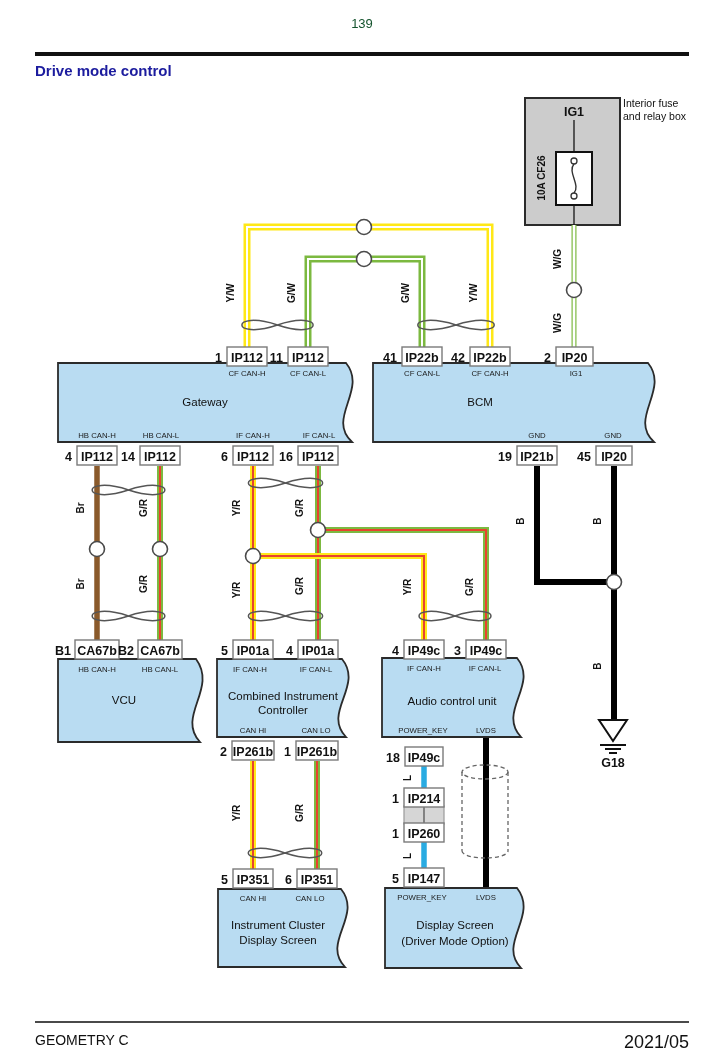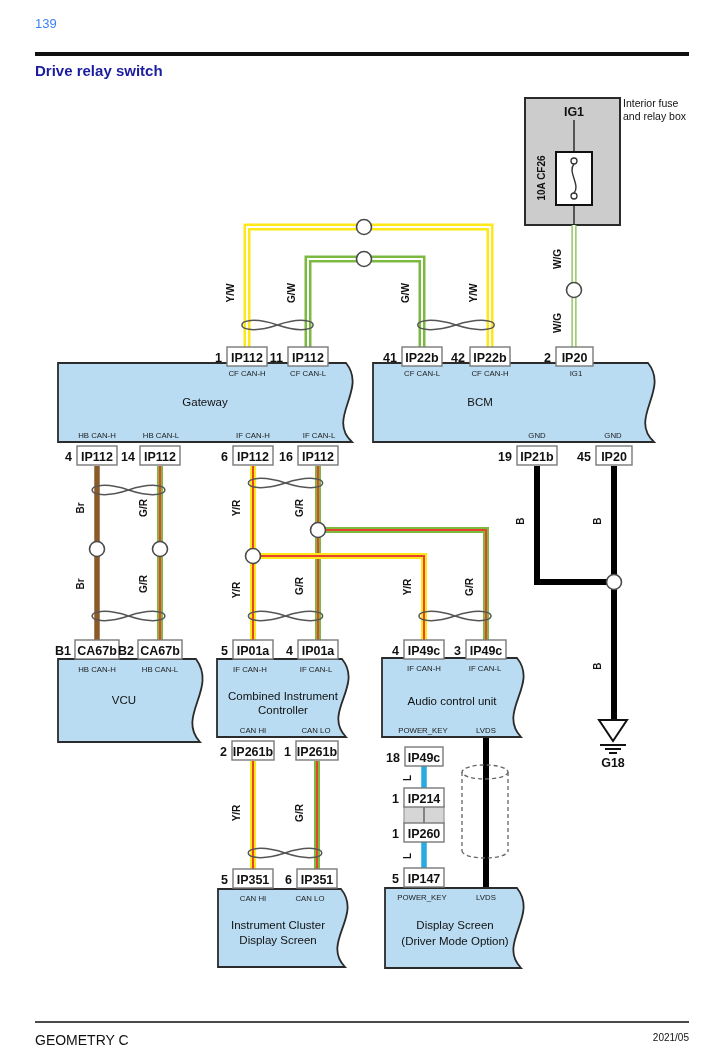--- a/index.html
+++ b/index.html
@@ -1,42 +1,42 @@
 <!DOCTYPE html>
 <html><head>
 <meta charset="utf-8">
 <style>
   html,body{margin:0;padding:0;background:#ffffff;}
   body{width:724px;height:1059px;position:relative;font-family:"Liberation Sans",sans-serif;overflow:hidden;}
-  .hdr-page{position:absolute;top:16px;left:35px;width:654px;text-align:left;font-size:13px;color:#3b82f6;}
+  .hdr-page{position:absolute;top:16px;left:35px;width:654px;text-align:center;font-size:13px;color:#14532d;}
   .hdr-rule{position:absolute;top:52px;left:35px;width:654px;height:4px;background:#111;}
   .hdr-title{position:absolute;top:62px;left:35px;font-size:15px;font-weight:bold;color:#1c1c9e;}
   .ftr-rule{position:absolute;top:1021px;left:35px;width:654px;height:2px;background:#4a4a4a;}
   .ftr-left{position:absolute;top:1032px;left:35px;font-size:14px;color:#111;}
-  .ftr-right{position:absolute;top:1032px;left:35px;width:654px;text-align:right;font-size:10px;color:#111;}
+  .ftr-right{position:absolute;top:1032px;left:35px;width:654px;text-align:right;font-size:18px;color:#111;}
   svg{position:absolute;top:0;left:0;}
   svg text{font-family:"Liberation Sans",sans-serif;fill:#111;}
   .pconn{font-size:12.5px;font-weight:bold;text-anchor:middle;}
   .pnum{font-size:12.5px;font-weight:bold;text-anchor:end;}
   .pbox{fill:#ffffff;stroke:#7a7a7a;stroke-width:1.4;}
   .blk{fill:#b9dcf2;stroke:#2b2b2b;stroke-width:1.8;}
   .bname{font-size:11.5px;text-anchor:middle;}
   .small{font-size:7.8px;text-anchor:middle;fill:#1a1a1a;}
   .wlabel{font-size:10px;font-weight:bold;text-anchor:middle;}
   .note{font-size:10.5px;}
   .fig8{fill:none;stroke:#555;stroke-width:1.5;}
   .node{fill:#ffffff;stroke:#4a4a4a;stroke-width:1.6;}
   .thinline{stroke:#222;stroke-width:1.4;fill:none;}
 </style>
 </head>
 <body>
 
 <div class="hdr-page">139</div>
 <div class="hdr-rule"></div>
-<div class="hdr-title">Drive relay switch</div>
+<div class="hdr-title">Drive mode control</div>
 
 <svg width="724" height="1059" viewBox="0 0 724 1059">
 
   <g>
     <rect x="525" y="98" width="95" height="127" fill="#cccccc" stroke="#2b2b2b" stroke-width="2"></rect>
     <text class="pconn" x="574" y="116">IG1</text>
     <line x1="574" y1="120" x2="574" y2="152" class="thinline"></line>
     <line x1="574" y1="205" x2="574" y2="225" class="thinline"></line>
     <g>
       <rect x="556" y="152" width="36" height="53" fill="#ffffff" stroke="#111" stroke-width="2"></rect>

